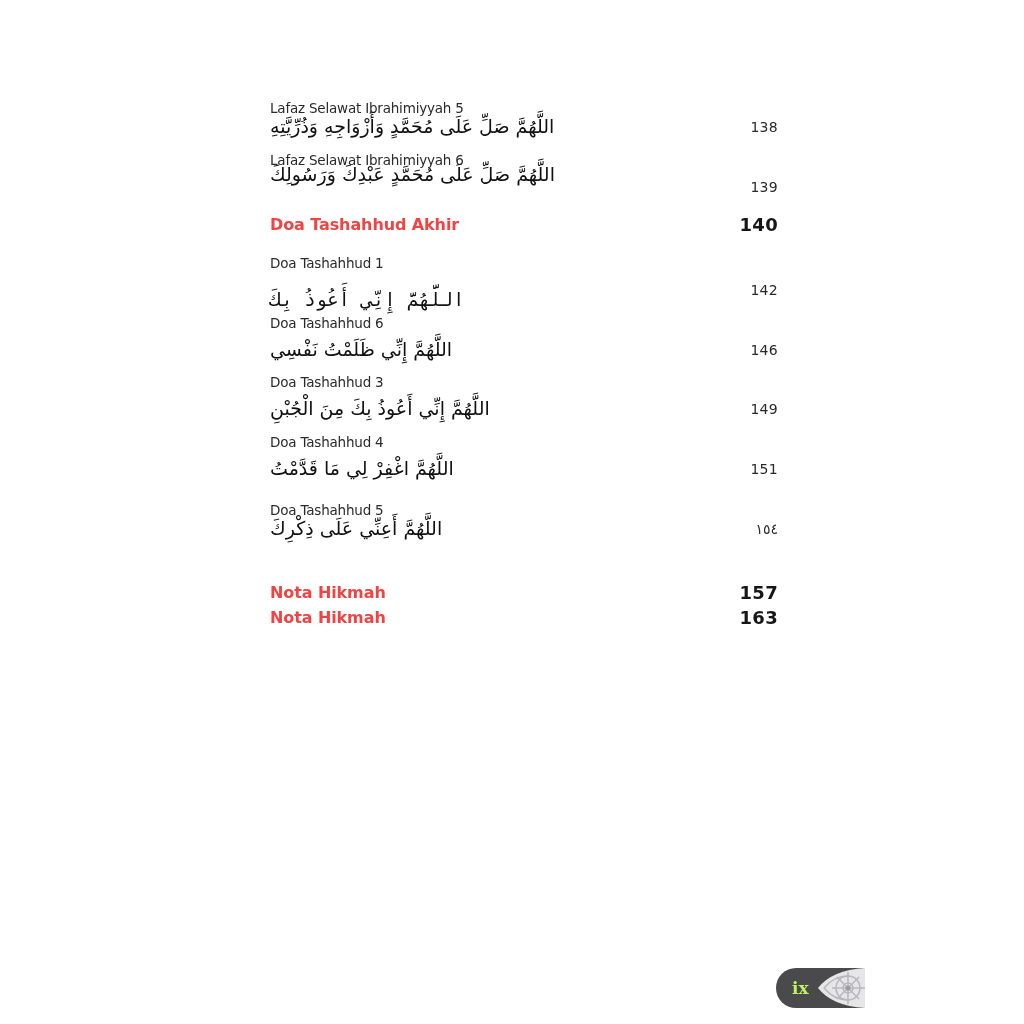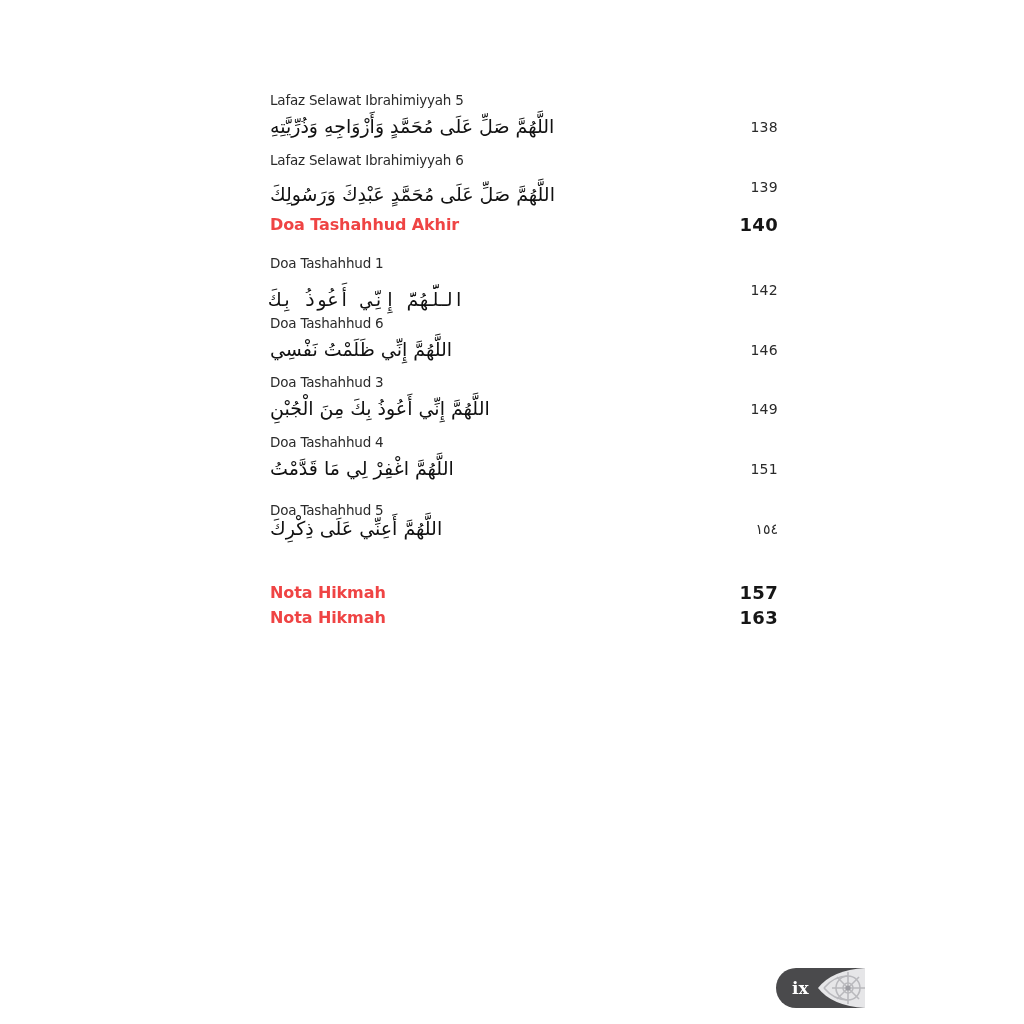--- a/index.html
+++ b/index.html
@@ -81,46 +81,46 @@
       background: #4a4a4c;
       border-radius: 20px 0 0 20px;
       overflow: hidden;
     }
     .folio-num {
       position: absolute;
       left: 16px;
       top: 9px;
       font-size: 17px;
       font-weight: bold;
-      color: #ffffff;
+      color: #bef264;
       font-family: "DejaVu Serif", serif;
       line-height: 22px;
     }
     .ornament {
       position: absolute;
       left: 42px;
       top: 0;
       width: 47px;
       height: 40px;
     }
   </style>
 </head>
 <body>
 
 <div class="toc">
 
   <div class="row" style="top:92px;height:52px;">
-    <div class="sub-label" style="top:0;">Lafaz Selawat Ibrahimiyyah 5</div>
+    <div class="sub-label" style="top:8px;">Lafaz Selawat Ibrahimiyyah 5</div>
     <div class="arabic" style="top:20px;">اللَّهُمَّ صَلِّ عَلَى مُحَمَّدٍ وَأَزْوَاجِهِ وَذُرِّيَّتِهِ</div>
     <div class="page-num" style="top:26px;">138</div>
   </div>
 
   <div class="row" style="top:152px;height:52px;">
     <div class="sub-label" style="top:0;">Lafaz Selawat Ibrahimiyyah 6</div>
-    <div class="arabic" style="top:28px;text-align:center;">اللَّهُمَّ صَلِّ عَلَى مُحَمَّدٍ عَبْدِكَ وَرَسُولِكَ</div>
+    <div class="arabic" style="top:8px;text-align:center;">اللَّهُمَّ صَلِّ عَلَى مُحَمَّدٍ عَبْدِكَ وَرَسُولِكَ</div>
     <div class="page-num" style="top:26px;text-align:right;">139</div>
   </div>
 
   <div class="row" style="top:215px;height:22px;">
     <div class="heading" style="top:0;">Doa Tashahhud Akhir</div>
     <div class="page-num bold" style="top:1px;">140</div>
   </div>
 
   <div class="row" style="top:255px;height:52px;">
     <div class="sub-label" style="top:0;">Doa Tashahhud 1</div>

